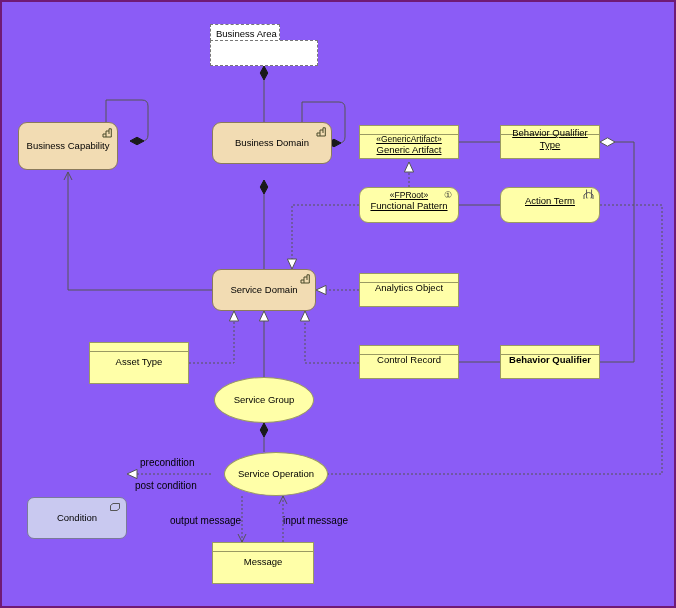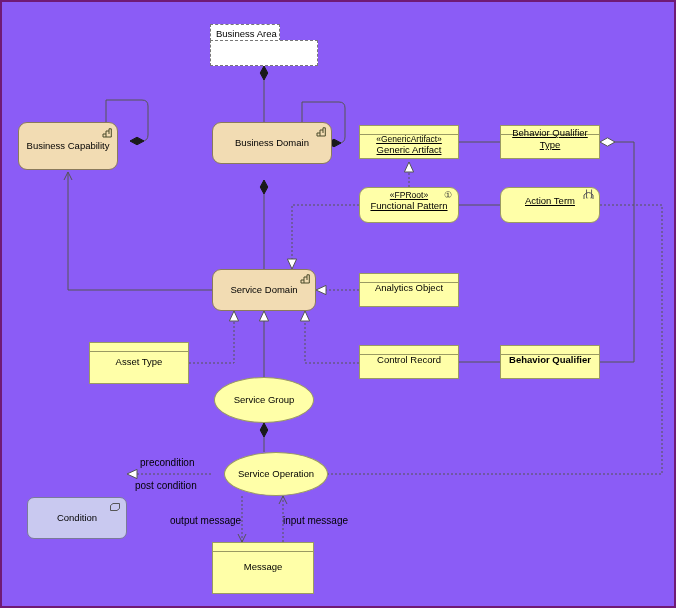--- a/index.html
+++ b/index.html
@@ -236,21 +236,21 @@
         <path d="M0.5,7.5 L0.5,2.5 L3,0.5 L9.5,0.5 L9.5,5.5 L7,7.5 Z" fill="none" stroke="#555" stroke-width="1"></path>
       </svg>
     </span>
     <span class="lbl">Condition</span>
   </div>
 
   <div class="node ellipse" style="left:222px;top:450px;width:104px;height:44px;">
     <span class="lbl">Service Operation</span>
   </div>
 
-  <div class="node cls" style="left:210px;top:540px;width:102px;height:52px;">
+  <div class="node cls" style="left:210px;top:540px;width:102px;height:42px;">
     <span class="strip"></span>
     <span class="lbl" style="margin-top:-2px;">Message</span>
   </div>
 
   <span class="edge-lbl" style="left:138px;top:455px;">precondition</span>
   <span class="edge-lbl" style="left:133px;top:478px;">post condition</span>
   <span class="edge-lbl" style="left:168px;top:513px;">output message</span>
   <span class="edge-lbl" style="left:281px;top:513px;">input message</span>
 
 </div>

